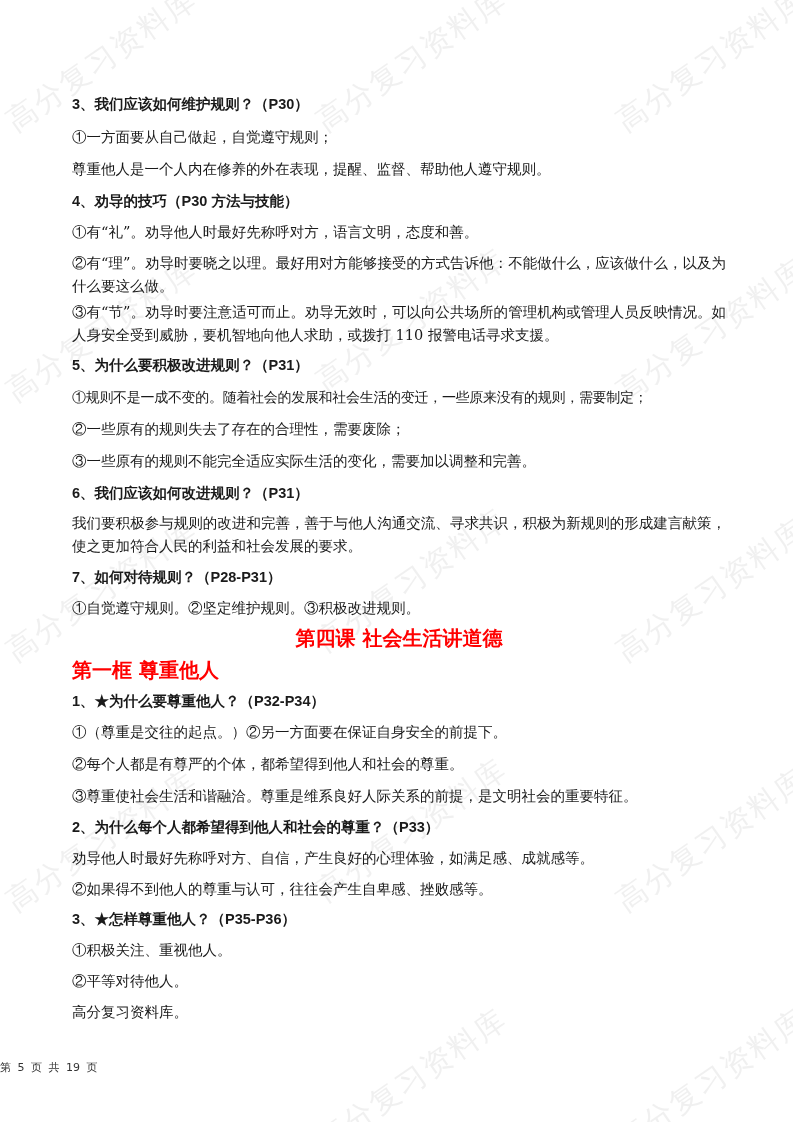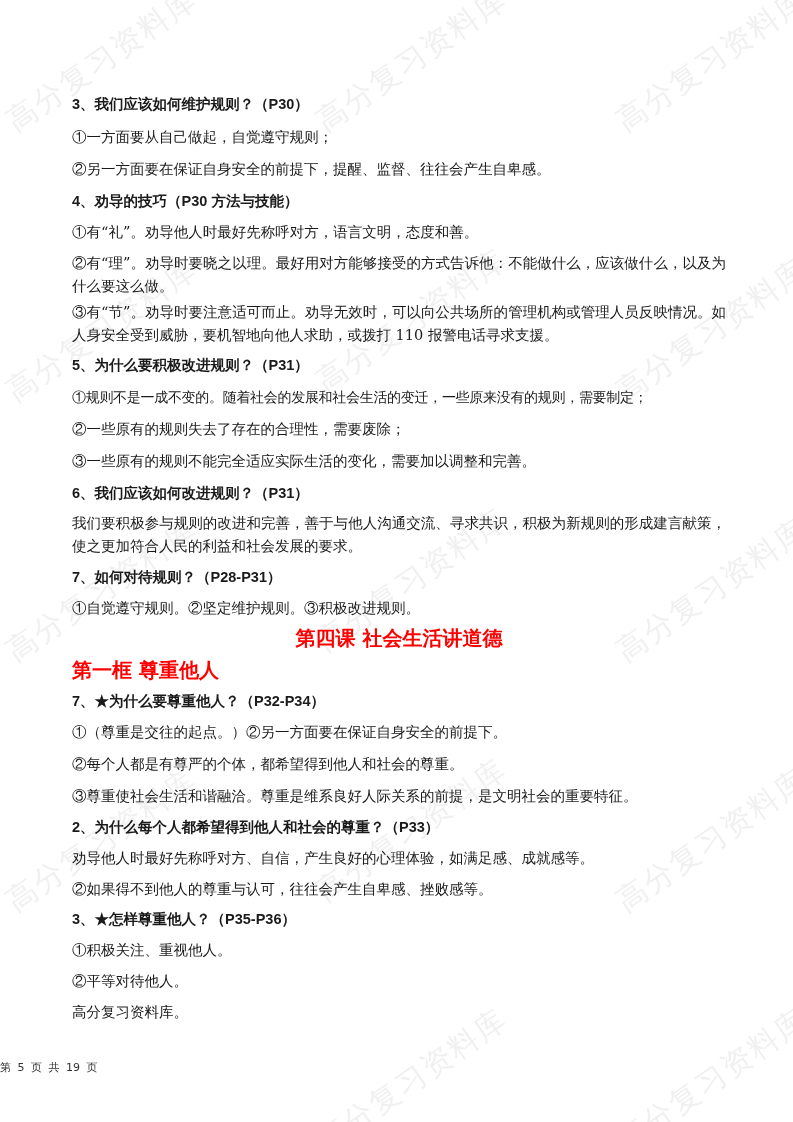--- a/index.html
+++ b/index.html
@@ -32,42 +32,42 @@
 <div class="watermark" style="left:-10px;top:820px;">高分复习资料库</div>
 <div class="watermark" style="left:300px;top:810px;">高分复习资料库</div>
 <div class="watermark" style="left:600px;top:820px;">高分复习资料库</div>
 <div class="watermark" style="left:300px;top:1060px;">高分复习资料库</div>
 <div class="watermark" style="left:600px;top:1060px;">高分复习资料库</div>
 
 <div class="page">
 
   <div class="line heading" style="top:93px">3、我们应该如何维护规则？（P30）</div>
   <div class="line" style="top:126px">①一方面要从自己做起，自觉遵守规则；</div>
-  <div class="line" style="top:158px">②另一方面要在保证自身安全的前提下，提醒、监督、往往会产生自卑感。</div>
+  <div class="line" style="top:158px">尊重他人是一个人内在修养的外在表现，提醒、监督、帮助他人遵守规则。</div>
 
   <div class="line heading" style="top:190px">4、劝导的技巧（P30 方法与技能）</div>
   <div class="line" style="top:221px">①有“礼”。劝导他人时最好先称呼对方，语言文明，态度和善。</div>
   <div class="para" style="top:252px">②有“理”。劝导时要晓之以理。最好用对方能够接受的方式告诉他：不能做什么，应该做什么，以及为什么要这么做。</div>
   <div class="para" style="top:301px">③有“节”。劝导时要注意适可而止。劝导无效时，可以向公共场所的管理机构或管理人员反映情况。如人身安全受到威胁，要机智地向他人求助，或拨打 110 报警电话寻求支援。</div>
 
   <div class="line heading" style="top:354px">5、为什么要积极改进规则？（P31）</div>
   <div class="line" style="top:386px; font-size:14px; letter-spacing:-0.3px">①规则不是一成不变的。随着社会的发展和社会生活的变迁，一些原来没有的规则，需要制定；</div>
   <div class="line" style="top:418px">②一些原有的规则失去了存在的合理性，需要废除；</div>
   <div class="line" style="top:450px">③一些原有的规则不能完全适应实际生活的变化，需要加以调整和完善。</div>
 
   <div class="line heading" style="top:482px">6、我们应该如何改进规则？（P31）</div>
   <div class="para" style="top:512px">我们要积极参与规则的改进和完善，善于与他人沟通交流、寻求共识，积极为新规则的形成建言献策，使之更加符合人民的利益和社会发展的要求。</div>
 
   <div class="line heading" style="top:566px">7、如何对待规则？（P28-P31）</div>
   <div class="line" style="top:597px">①自觉遵守规则。②坚定维护规则。③积极改进规则。</div>
 
   <div class="line red center" style="top:627px">第四课  社会生活讲道德</div>
   <div class="line red" style="top:659px">第一框  尊重他人</div>
 
-  <div class="line heading" style="top:690px">7、★为什么要尊重他人？（P32-P34）</div>
+  <div class="line heading" style="top:690px">1、★为什么要尊重他人？（P32-P34）</div>
   <div class="line" style="top:721px">①（尊重是交往的起点。）②另一方面要在保证自身安全的前提下。</div>
   <div class="line" style="top:753px">②每个人都是有尊严的个体，都希望得到他人和社会的尊重。</div>
   <div class="line" style="top:785px">③尊重使社会生活和谐融洽。尊重是维系良好人际关系的前提，是文明社会的重要特征。</div>
 
   <div class="line heading" style="top:816px">2、为什么每个人都希望得到他人和社会的尊重？（P33）</div>
   <div class="line" style="top:847px">劝导他人时最好先称呼对方、自信，产生良好的心理体验，如满足感、成就感等。</div>
   <div class="line" style="top:878px">②如果得不到他人的尊重与认可，往往会产生自卑感、挫败感等。</div>
 
   <div class="line heading" style="top:908px">3、★怎样尊重他人？（P35-P36）</div>
   <div class="line" style="top:939px">①积极关注、重视他人。</div>

